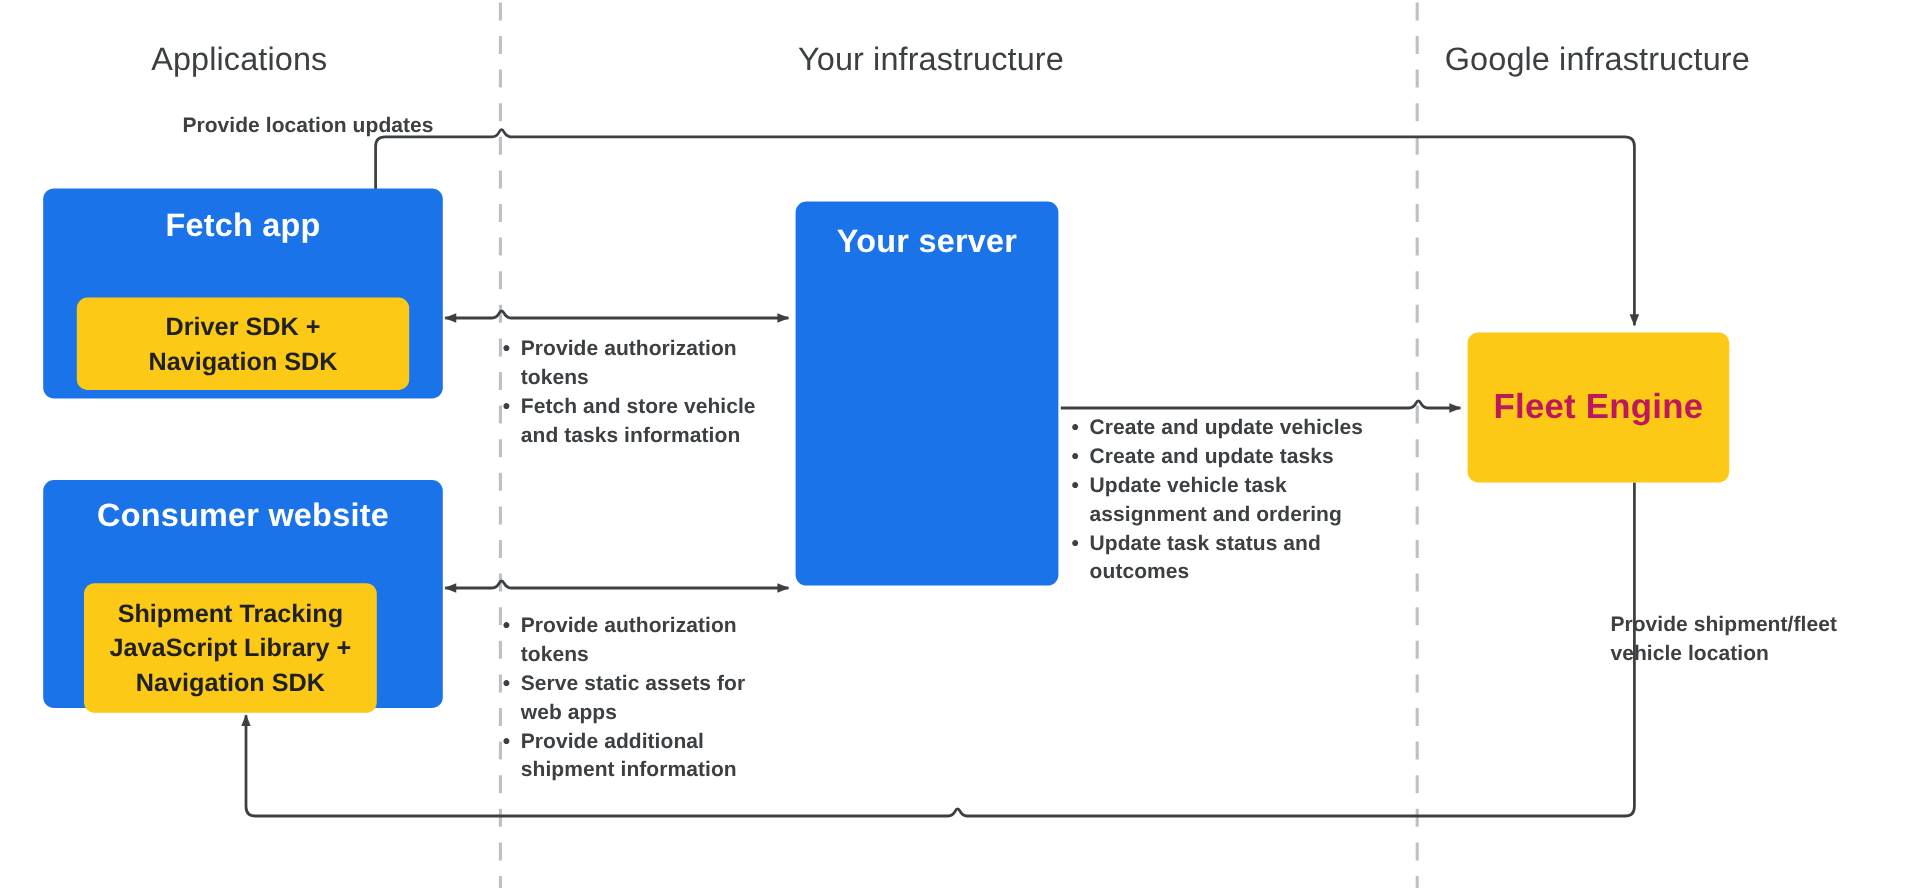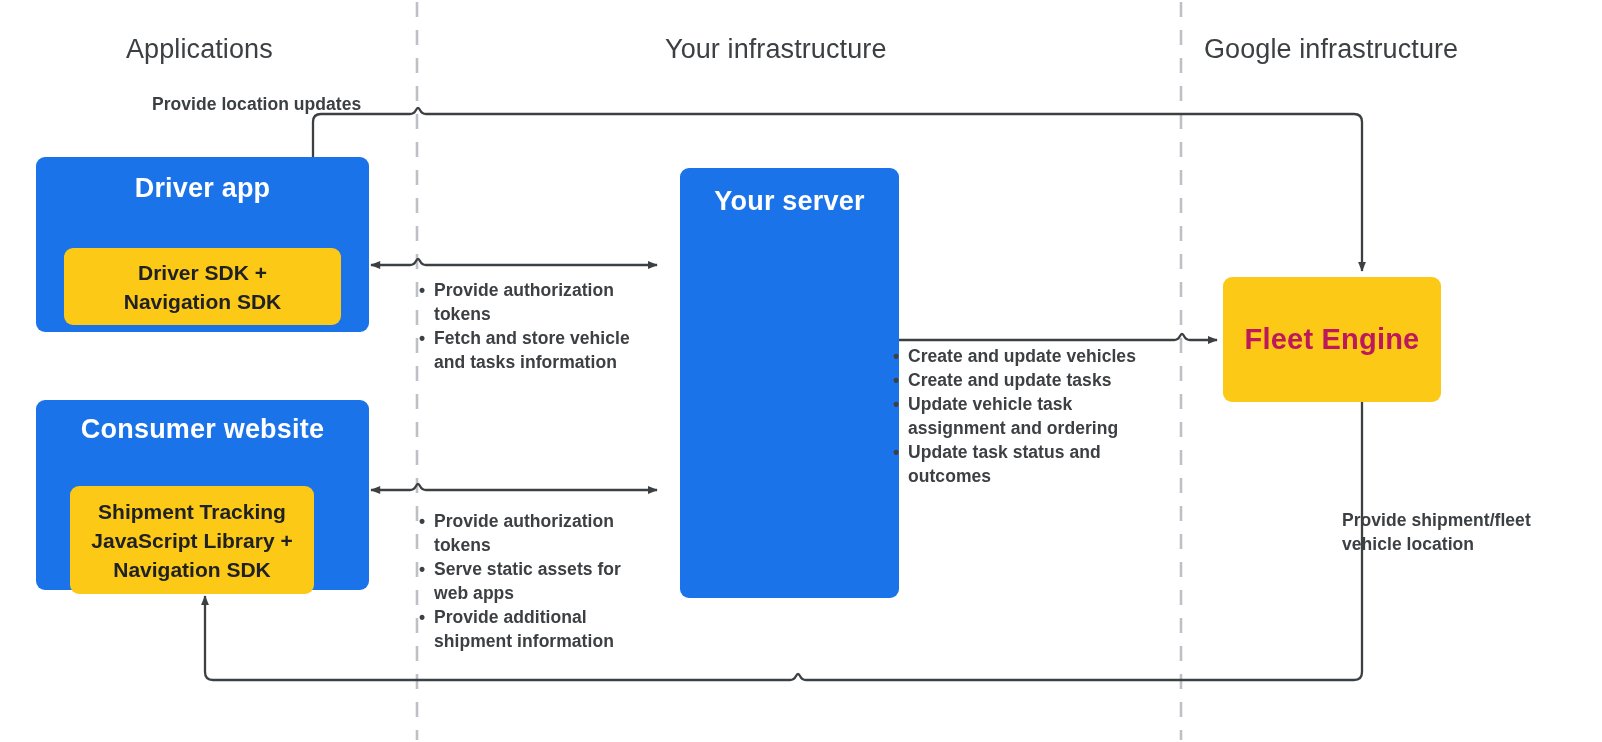--- a/index.html
+++ b/index.html
@@ -162,34 +162,34 @@
              L 205 596" fill="none" stroke="#3c4043" stroke-width="2.3" marker-end="url(#arrowEnd)"></path>
   </svg>
 
   <div class="zone-header" style="left:126px; top:34px;">Applications</div>
   <div class="zone-header" style="left:665px; top:34px;">Your infrastructure</div>
   <div class="zone-header" style="left:1204px; top:34px;">Google infrastructure</div>
 
   <div class="edge-note" style="left:152px; top:92px;">Provide location updates</div>
 
   <div class="node blue" style="left:36px; top:157px; width:333px; height:175px;">
-    <div class="node-title" style="top:16px;">Driver app</div>
+    <div class="node-title" style="top:16px;">Fetch app</div>
   </div>
   <div class="inner-chip" style="left:64px; top:228px; width:277px; height:77px;">
     <span>Driver SDK +<br>Navigation SDK</span>
   </div>
 
   <div class="node blue" style="left:36px; top:400px; width:333px; height:190px;">
     <div class="node-title" style="top:14px;">Consumer website</div>
   </div>
   <div class="inner-chip" style="left:70px; top:466px; width:244px; height:108px;">
     <span>Shipment Tracking<br>JavaScript Library  +<br>Navigation SDK</span>
   </div>
 
-  <div class="node blue" style="left:680px; top:168px; width:219px; height:430px;">
+  <div class="node blue" style="left:663px; top:168px; width:219px; height:320px;">
     <div class="node-title" style="top:18px;">Your server</div>
   </div>
 
   <div class="node yellow" style="left:1223px; top:277px; width:218px; height:125px;">
     <div class="node-label-center">Fleet Engine</div>
   </div>
 
   <div class="edge-note" style="left:419px; top:278px; width:235px;">
     <ul>
         <li>Provide authorization tokens</li>

